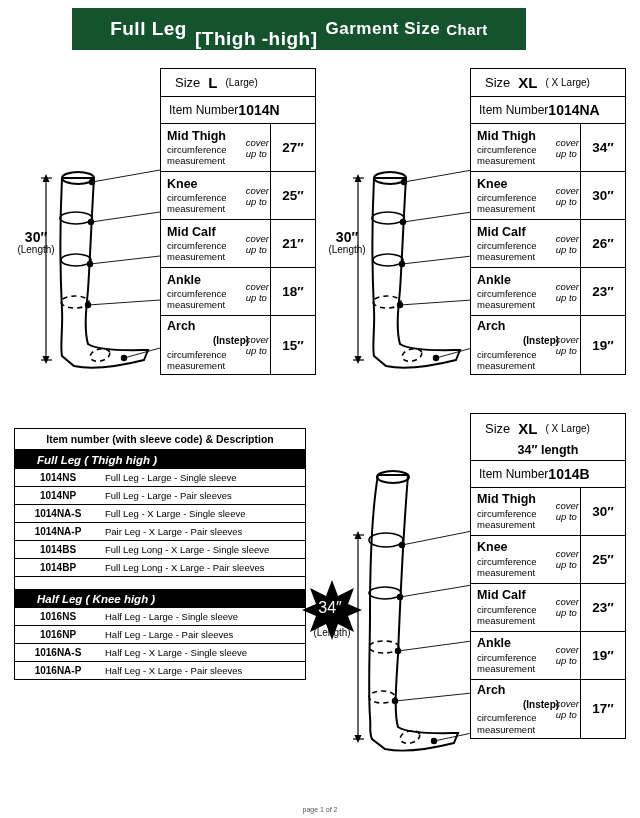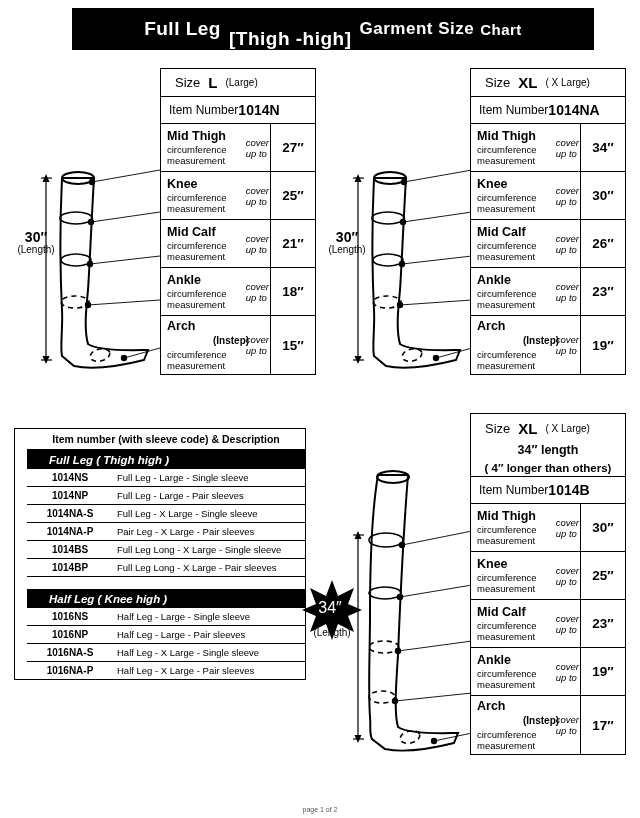--- a/index.html
+++ b/index.html
@@ -14,23 +14,23 @@
     font-family: "Liberation Sans", sans-serif;
     color: #000;
     overflow: hidden;
   }
 
   
   .title-banner {
     position: absolute;
     left: 72px;
     top: 8px;
-    width: 522px;
+    width: 454px;
     height: 42px;
-    background: #000000;
+    background: #14532d;
     color: #fff;
     display: flex;
     align-items: center;
     justify-content: center;
     letter-spacing: 0.5px;
   }
   .title-banner .t1 { font-size: 19px; font-weight: bold; }
   .title-banner .t2 { font-size: 19px; font-weight: bold; margin-left: 8px; margin-top: 19px; }
   .title-banner .t3 { font-size: 17px; font-weight: bold; margin-left: 8px; }
   .title-banner .t4 { font-size: 15px; font-weight: bold; margin-left: 6px; }
@@ -154,21 +154,20 @@
 
   
   .codes {
     position: absolute;
     left: 14px;
     top: 428px;
     width: 292px;
     border: 1.5px solid #000;
     box-sizing: border-box;
     background: #fff;
-    padding-left: 12px;
   }
   .codes .hdr {
     height: 20px;
     display: flex;
     align-items: center;
     justify-content: center;
     font-size: 10.5px;
     font-weight: bold;
     border-bottom: 1.2px solid #000;
   }
@@ -557,21 +556,20 @@
 </div>
 
 <div class="spec" style="left:470px; top:413px; width:156px;">
   <div class="row">
     <div class="size-row" style="border:none;">
       <span class="lbl">Size</span>
       <span class="val">XL</span>
       <span class="paren">( X Large)</span>
     </div>
     <div class="extra-line">34″ length</div>
-    <div class="extra-line small">( 4″ longer than others)</div>
   </div>
   <div class="row item-row">
     <span class="lbl">Item Number</span>
     <span class="val">1014B</span>
   </div>
 
   <div class="row sub-row">
     <div class="left">
       <div class="name">Mid Thigh</div>
       <div class="desc">

